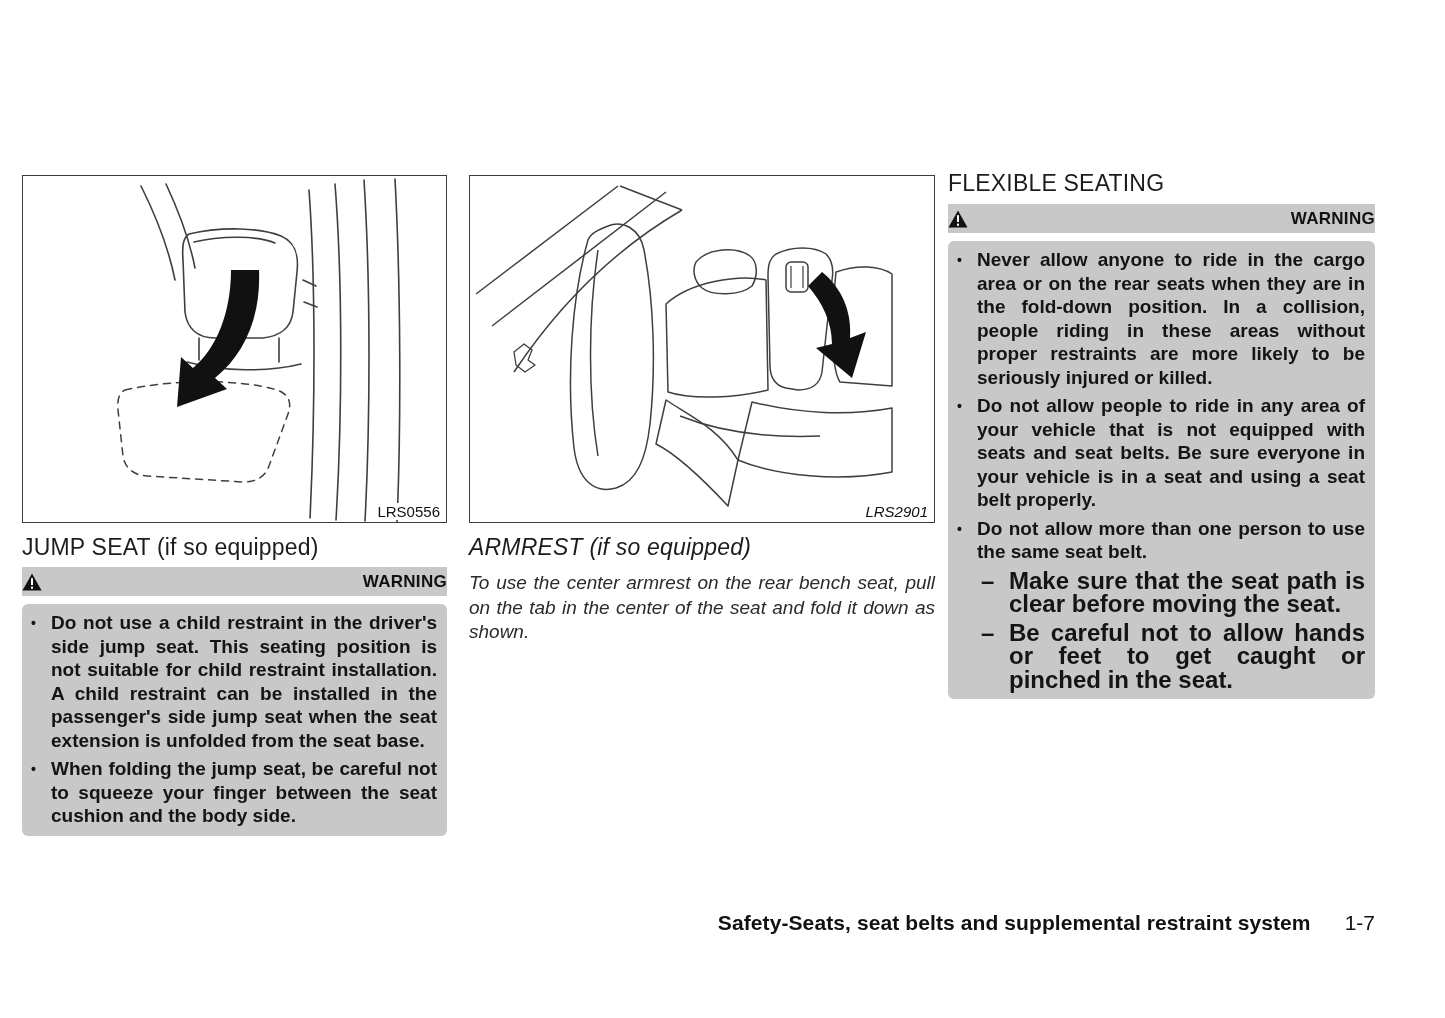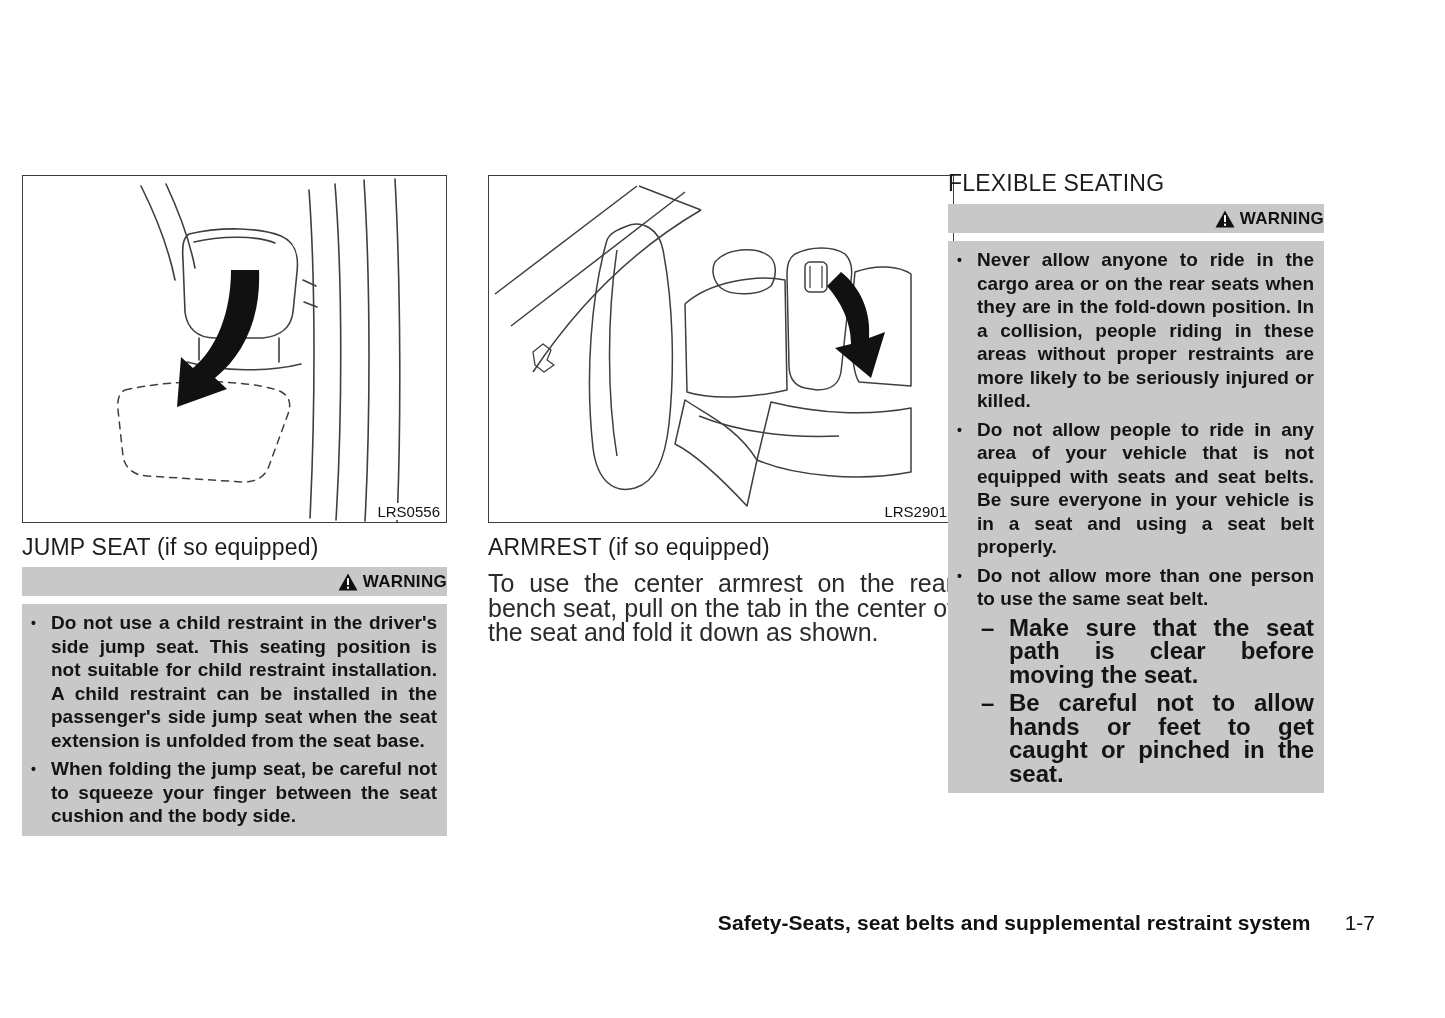--- a/index.html
+++ b/index.html
@@ -6,22 +6,22 @@
   html,body { background:#ffffff; }
   body {
     width:1445px; height:1018px;
     font-family:"Liberation Sans", sans-serif;
     color:#161616;
   }
   .page { position:relative; width:1445px; height:1018px; background:#fff; overflow:hidden; }
 
   .col { position:absolute; top:175px; }
   #col-jump    { left:22px;  width:425px; }
-  #col-armrest { left:488px; width:466px; }
-  #col-flex    { left:948px; top:170px; width:376px; }
+  #col-armrest { left:469px; width:466px;font-style:italic; }
+  #col-flex    { left:948px; top:170px; width:427px; }
 
   .figure-box {
     position:relative; height:348px; background:#fff;
     border:1px solid #3c3c3c;
   }
   .figure-box svg { display:block; }
   .figure-label {
     position:absolute; right:3px; bottom:2px;
     font-size:15px; line-height:17px; color:#111;
     background:#fff; padding:0 3px;
@@ -30,29 +30,30 @@
   .section-heading {
     margin-top:11px;
     font-size:23px; line-height:27px; font-weight:400;
     color:#1c1c1c; letter-spacing:0.2px;
   }
   #col-flex .section-heading { margin-top:0; }
 
   .warn-bar {
     margin-top:6px; height:29px;
     background:var(--warn-bg, #c8c8c8);
-    display:flex; align-items:center; justify-content:flex-end; gap:5px;
+    display:flex; align-items:center; justify-content:space-between; gap:5px;
   }
   .warn-title { font-weight:700; font-size:17px; letter-spacing:0.3px; color:#111; }
   .warn-icon { display:flex; align-items:center; }
 
   .warn-box {
     margin-top:8px;
     background:var(--warn-bg, #c8c8c8);
     padding:7px 10px 8px 0;
+    border-radius:6px;
   }
   .bullet {
     position:relative; padding-left:29px; margin-bottom:5px;
     font-weight:700; font-size:19px; line-height:23.5px;
     text-align:justify; color:#141414;
   }
   .bullet::before {
     content:"\2022";
     position:absolute; left:9px; top:1px; font-size:14px;
   }
@@ -62,21 +63,21 @@
     font-weight:700; font-size:24px; line-height:23.5px;
     text-align:justify; color:#141414;
   }
   .sub-bullet::before {
     content:"\2013";
     position:absolute; left:33px; top:0;
   }
 
   .body-text {
     margin-top:10px;
-    font-size:25px; line-height:24.5px;
+    font-size:19px; line-height:24.5px;
     text-align:justify; color:#2b2b2b;
   }
 
   .footer {
     position:absolute; top:911px; right:70px;
     display:flex; align-items:baseline; gap:34px;
     font-size:21px; color:#111;
   }
   .footer-title { font-weight:700; letter-spacing:0.1px; }
   .footer-page  { font-weight:400; }

